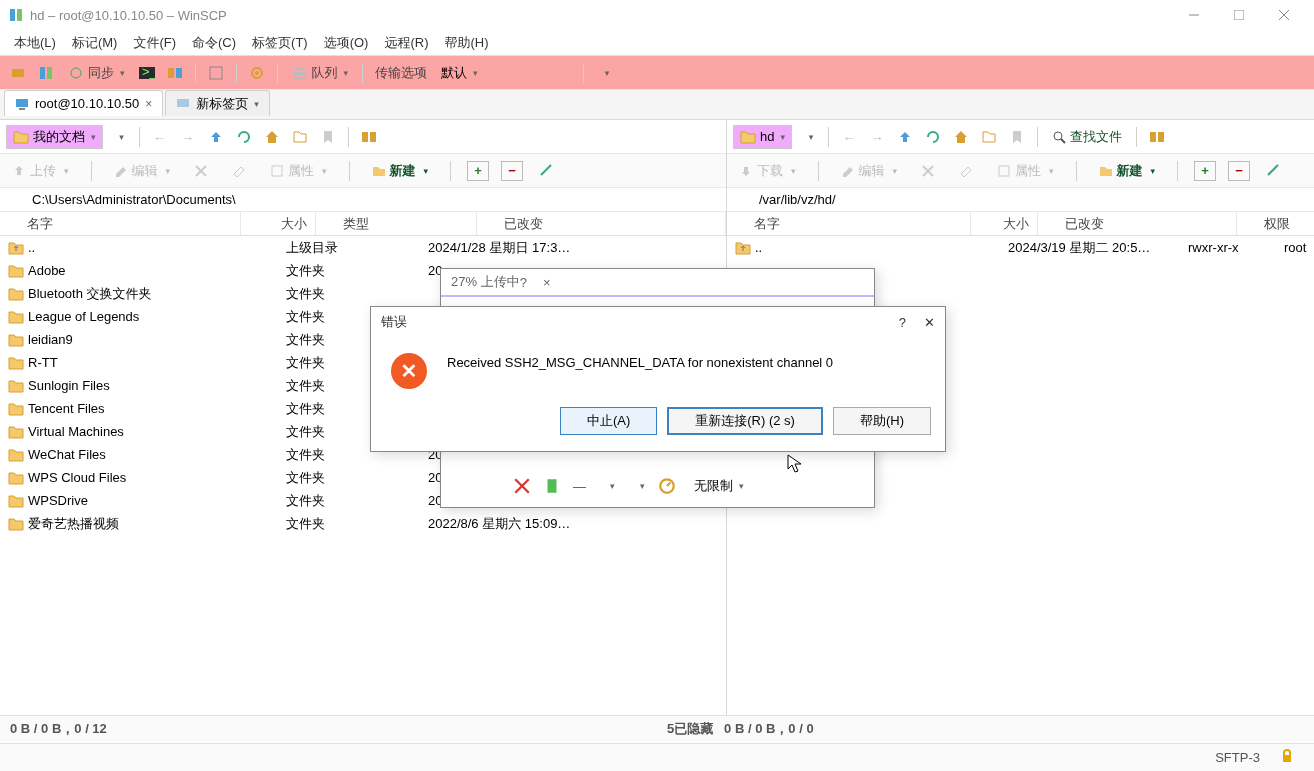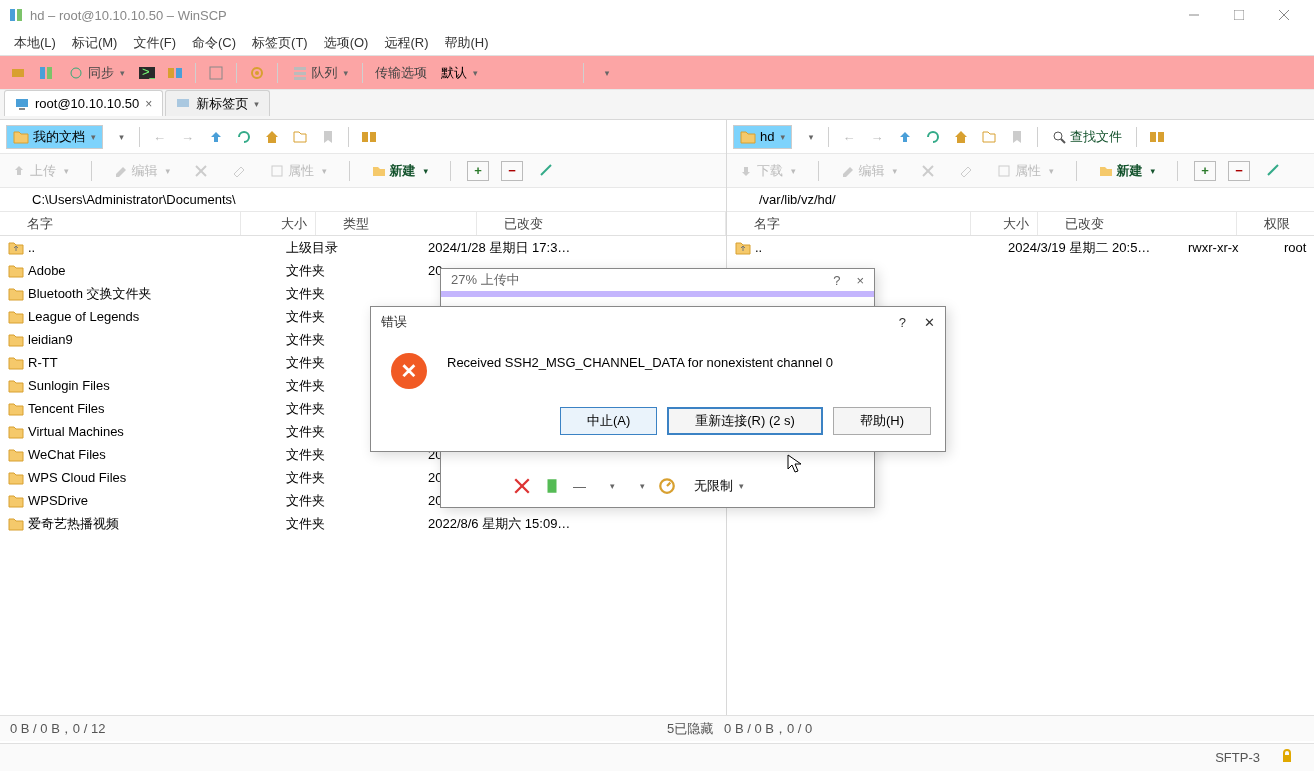--- a/index.html
+++ b/index.html
@@ -31,21 +31,21 @@
 .tab { display: flex; align-items: center; height: 26px; padding: 0 10px; gap: 6px; background: #fff; border: 1px solid #d0d0d0; border-bottom: none; border-radius: 3px 3px 0 0; margin-right: 2px; }
 .tab.inactive { background: #f0f0f0; }
 .tab-close { font-size: 12px; color: #666; }
 
 
 .split { display: flex; height: calc(100% - 30px - 26px - 34px - 30px - 28px - 28px); }
 .pane { flex: 1; display: flex; flex-direction: column; border-right: 1px solid #d8d8d8; }
 
 
 .pane-addr { height: 34px; display: flex; align-items: center; padding: 0 6px; gap: 4px; border-bottom: 1px solid #e8e8e8; }
-.addr-box { display: flex; align-items: center; border: 1px solid #ccc; padding: 2px 6px; height: 24px; gap: 4px; background: #7dd3fc; }
+.addr-box { display: flex; align-items: center; border: 1px solid #ccc; padding: 2px 6px; height: 24px; gap: 4px; background: #f0abfc; }
 .folder-icon { width: 16px; height: 14px; }
 
 .pane-actions { height: 34px; display: flex; align-items: center; padding: 0 6px; gap: 12px; border-bottom: 1px solid #e8e8e8; background: #fafafa; }
 .act-btn { display: flex; align-items: center; gap: 4px; padding: 3px 6px; color: #888; }
 .act-btn.enabled { color: #14532d; }
 .act-drop::after { content: "▾"; font-size: 9px; margin-left: 4px; }
 .plus-btn { border: 1px solid #bbb; width: 22px; height: 20px; display: flex; align-items: center; justify-content: center; color: #2a7a2a; font-weight: bold; }
 .minus-btn { border: 1px solid #bbb; width: 22px; height: 20px; display: flex; align-items: center; justify-content: center; color: #a00; font-weight: bold; }
 
 
@@ -61,30 +61,30 @@
 .file-ico { width: 16px; height: 14px; margin-right: 4px; flex-shrink: 0; }
 
 .c-name { display: flex; align-items: center; }
 
 
 .lp-name { width: 222px; } .lp-size { width: 56px; text-align: right; } .lp-type { width: 142px; } .lp-chg { width: 230px; }
 
 .rp-name { width: 225px; } .rp-size { width: 48px; text-align: right; } .rp-chg { width: 180px; } .rp-perm { width: 96px; } .rp-own { width: 96px; }
 
 
-.pane-status { height: 26px; display: flex; justify-content: space-between; align-items: center; padding: 0 10px; border-top: 1px solid #e0e0e0; background: #fafafa; color: #555; }
+.pane-status { height: 26px; display: flex; justify-content: space-between; align-items: center; padding: 0 10px; border-top: 1px solid #e0e0e0; background: #fafafa; color: #555; font-weight: bold; }
 .status-left { }
 
 .bottom-status { position: absolute; bottom: 0; left: 0; right: 0; height: 28px; display: flex; align-items: center; justify-content: flex-end; padding: 0 20px; gap: 20px; border-top: 1px solid #e0e0e0; background: #fafafa; color: #555; }
 .lock-ico { width: 14px; height: 14px; }
 
 
 .dialog { position: absolute; background: #fff; border: 1px solid #888; box-shadow: 3px 3px 12px rgba(0,0,0,.15); }
 .dlg-upload { left: 440px; top: 268px; width: 435px; height: 240px; z-index: 5; }
-.dlg-upload .dlg-title { height: 28px; display: flex; align-items: center; padding: 0 10px; justify-content: space-between; border-bottom: 6px solid #c4b5fd; color: #666; }
+.dlg-upload .dlg-title { height: 28px; display: flex; align-items: center; padding: 0 10px; border-bottom: 2px solid #c4b5fd; color: #666; }
 .dlg-upload .dlg-title .right { display: flex; gap: 16px; align-items: center; }
 
 .dlg-err { left: 370px; top: 306px; width: 576px; height: 146px; z-index: 10; background: #fff; }
 .dlg-err .dlg-title { height: 30px; display: flex; align-items: center; justify-content: space-between; padding: 0 10px; color: #333; }
 .dlg-err .dlg-title .right { display: flex; gap: 18px; align-items: center; }
 .dlg-err .dlg-body { display: flex; padding: 16px 20px 10px 20px; gap: 20px; align-items: flex-start; }
 .err-ico { width: 36px; height: 36px; border-radius: 50%; background: #f15a24; display: flex; align-items: center; justify-content: center; color: #fff; font-size: 20px; font-weight: bold; }
 .dlg-err .dlg-buttons { display: flex; justify-content: flex-end; gap: 10px; padding: 8px 14px 14px; }
 .dlg-btn { min-width: 80px; height: 28px; border: 1px solid #aaa; background: #f5f5f5; padding: 0 26px; display: flex; align-items: center; justify-content: center; }
 .dlg-btn.primary { border: 1px solid #3b82c4; background: #eaf3fb; }

